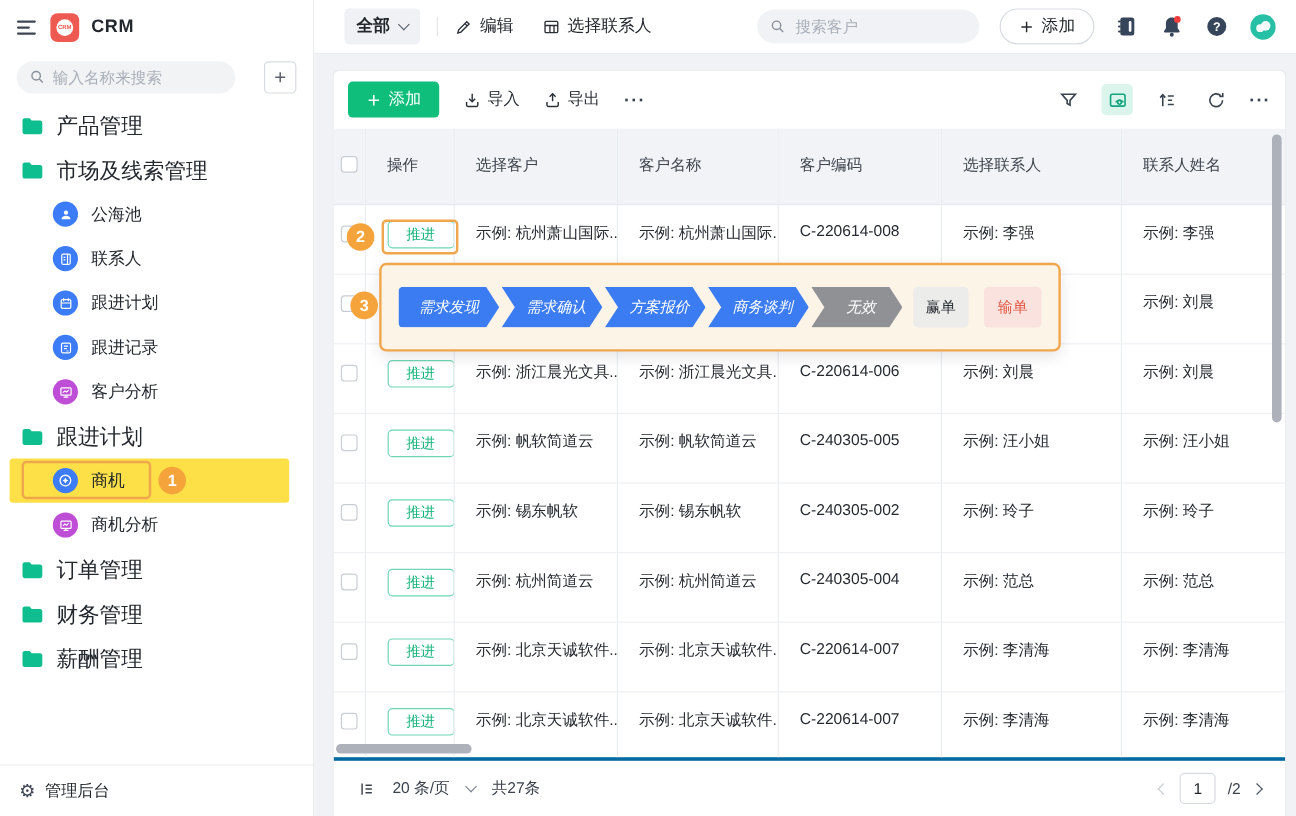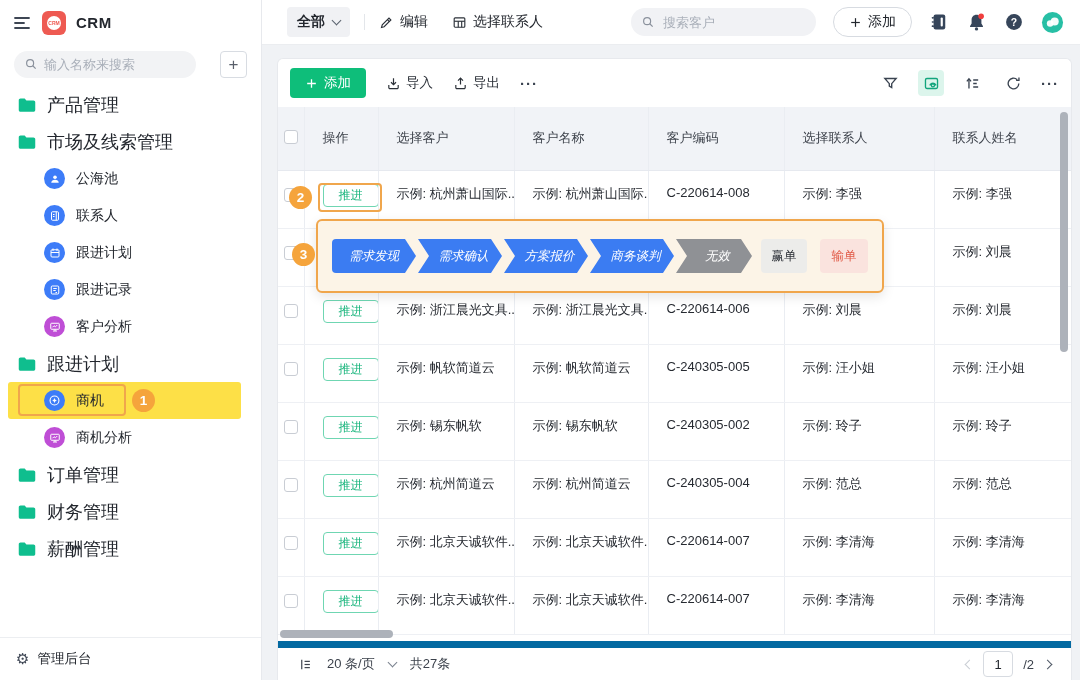--- a/index.html
+++ b/index.html
@@ -78,21 +78,21 @@
   .stage.inactive { background:#8F9195; width:76px; }
   .btn-win { margin-left:9px; width:50px; height:34px; background:#ECECEA; border:none; border-radius:4px; font-size:12.5px; color:#2B2F36; cursor:pointer; }
   .btn-lose { margin-left:13px; width:52px; height:34px; background:#FAE3DE; border:none; border-radius:4px; font-size:12.5px; color:#E15A47; cursor:pointer; }
   #anno2 { position:absolute; left:11px; top:79px; }
   #anno3 { position:absolute; left:14px; top:136px; }
   .anno-box2 { position:absolute; left:40px; top:76px; width:64px; height:29px; border:2px solid #F0A64C; border-radius:4px; z-index:4; pointer-events:none; }
   .vscroll { position:absolute; right:3px; top:5px; width:8px; height:240px; background:#ADB2BA; border-radius:4px; z-index:3; cursor:pointer; }
   .hscroll { position:absolute; left:2px; bottom:3px; width:113px; height:8px; background:#ADB2BA; border-radius:4px; z-index:3; cursor:pointer; }
 
   
-  .pagination { height:39px; border-top:7px solid #0369a1; display:flex; align-items:center; padding:0 20px; gap:14px; font-size:13px; color:#3C424C; flex-shrink:0; }
+  .pagination { height:49px; border-top:3px solid #0369a1; display:flex; align-items:center; padding:0 20px; gap:14px; font-size:13px; color:#3C424C; flex-shrink:0; }
   .pg-right { margin-left:auto; display:flex; align-items:center; gap:10px; }
   .page-input { width:30px; height:26px; border:1px solid #D7DBE1; border-radius:4px; text-align:center; font-size:13px; color:#23272E; outline:none; }
   .chev-left { display:inline-block; width:7px; height:7px; border-right:1.6px solid #C9CDD3; border-bottom:1.6px solid #C9CDD3; transform:rotate(135deg); }
   .chev-right { display:inline-block; width:7px; height:7px; border-right:1.6px solid #4E5765; border-bottom:1.6px solid #4E5765; transform:rotate(-45deg); }
   svg { display:block; }
 </style>
 </head>
 <body>
 
 <div class="app">

